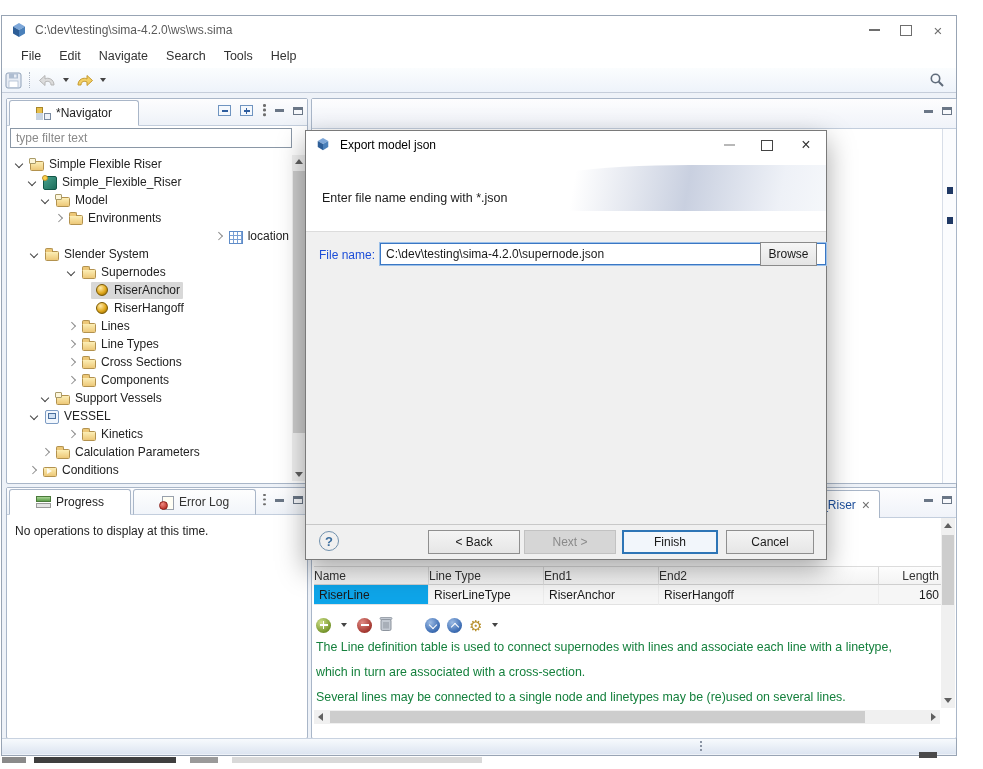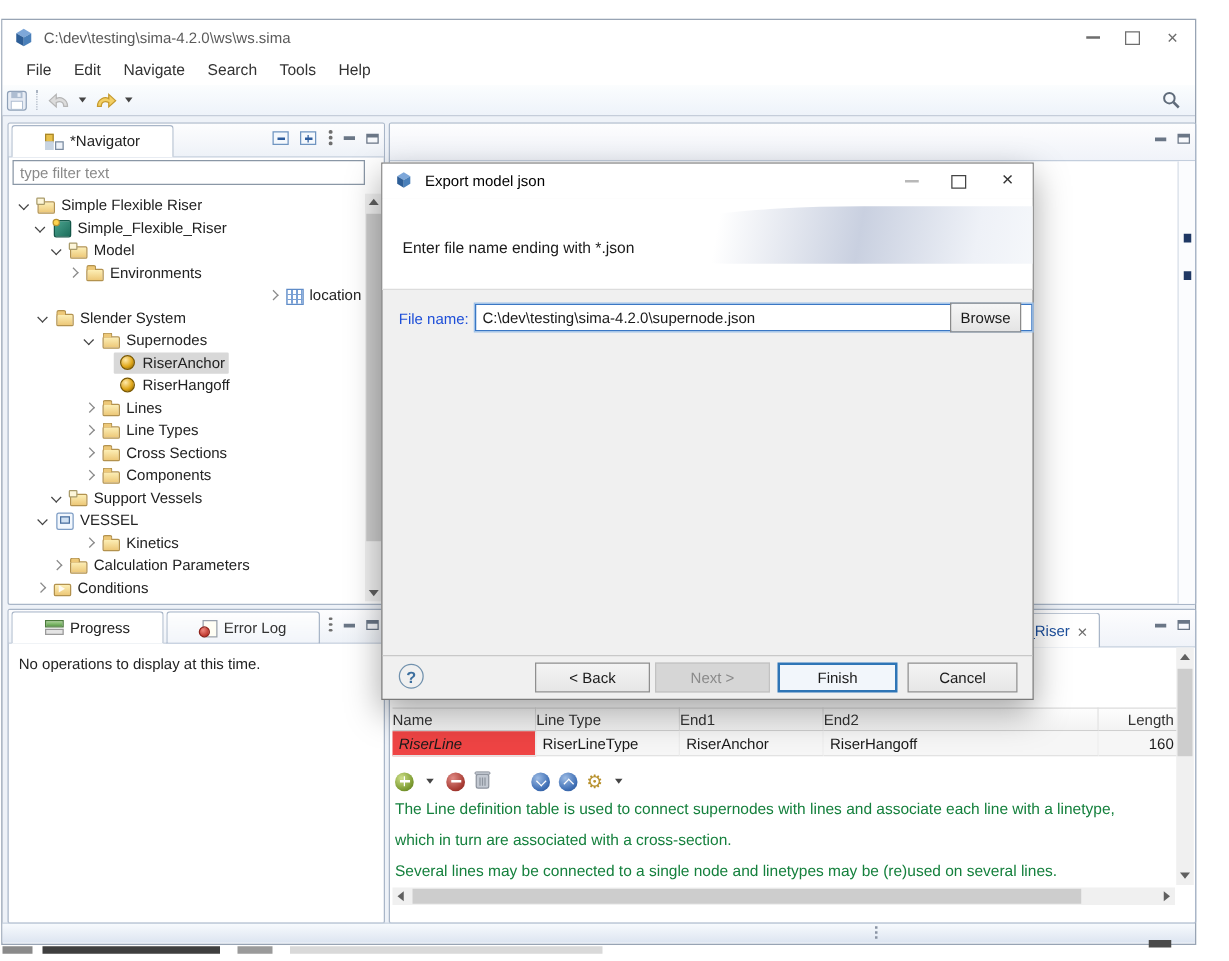--- a/index.html
+++ b/index.html
@@ -110,21 +110,21 @@
           gap:6px;padding:0 9px;background:#fff;border:1px solid #a9b6c8;border-bottom:none;border-radius:3px 3px 0 0;
           box-sizing:border-box;font-size:12px;color:#1c4f9c;overflow:hidden;}
   .ed-tab .close-x{color:#6e6e6e;font-size:14px;line-height:1;}
   .ltable{position:absolute;left:2px;top:78px;width:630px;}
   .trh,.tr{display:flex;}
   .th{box-sizing:border-box;height:19px;line-height:19px;text-align:left;font-size:12px;color:#333;
       background:linear-gradient(#fdfdfd,#f3f3f3);border-right:1px solid #dcdcdc;border-bottom:1px solid #cfcfcf;border-top:1px solid #dcdcdc;}
   .td{box-sizing:border-box;height:20px;line-height:20px;font-size:12px;color:#1a1a1a;background:#f6f6f6;
       padding-left:5px;border-right:1px solid #ececec;border-bottom:1px solid #e2e2e2;}
   .c0{width:115px;} .c1{width:115px;} .c2{width:115px;} .c3{width:220px;} .c4{width:65px;}
-  .td.c0{background:#ef4444;font-style:italic;}
+  .td.c0{background:#0ea5e9;}
   .td.c4,.th.c4{text-align:right;padding-right:4px;}
   .actrow{position:absolute;left:4px;top:128px;display:flex;align-items:center;gap:7px;height:18px;}
   .cbtn{width:15px;height:15px;border-radius:50%;position:relative;display:inline-block;}
   .cbtn.green{background:radial-gradient(circle at 35% 30%,#cfe08a,#7c9b31 65%,#55701c);}
   .cbtn.red{background:radial-gradient(circle at 35% 30%,#e08a84,#a83c34 65%,#7e241e);}
   .cbtn.blue{background:radial-gradient(circle at 35% 30%,#9cbbe4,#3f6fb5 65%,#2a4f8a);}
   .g-plus::before{content:"";position:absolute;left:3.5px;top:6.6px;width:8px;height:1.8px;background:#fff;}
   .g-plus::after{content:"";position:absolute;left:6.6px;top:3.5px;width:1.8px;height:8px;background:#fff;}
   .g-minus::before{content:"";position:absolute;left:3.5px;top:6.6px;width:8px;height:1.8px;background:#fff;}
   .g-down::before{content:"";position:absolute;left:4.6px;top:4px;width:5px;height:5px;border-right:1.8px solid #fff;border-bottom:1.8px solid #fff;transform:rotate(45deg);}

